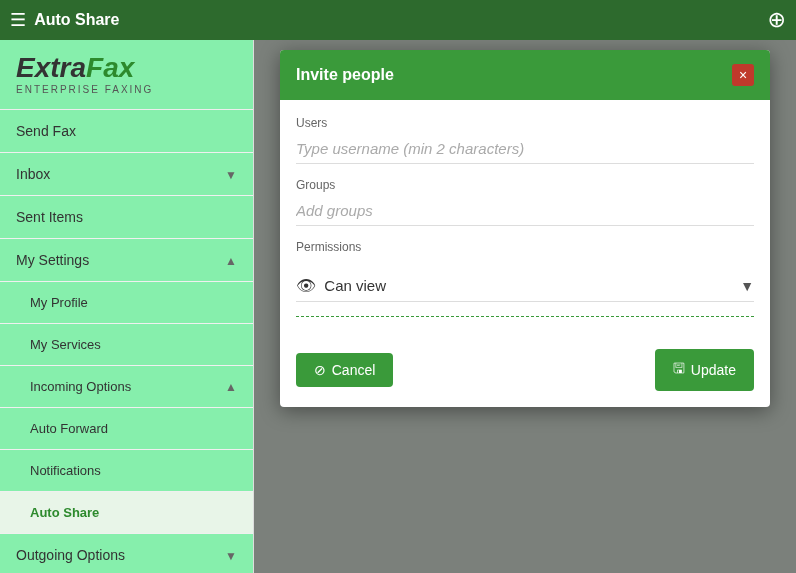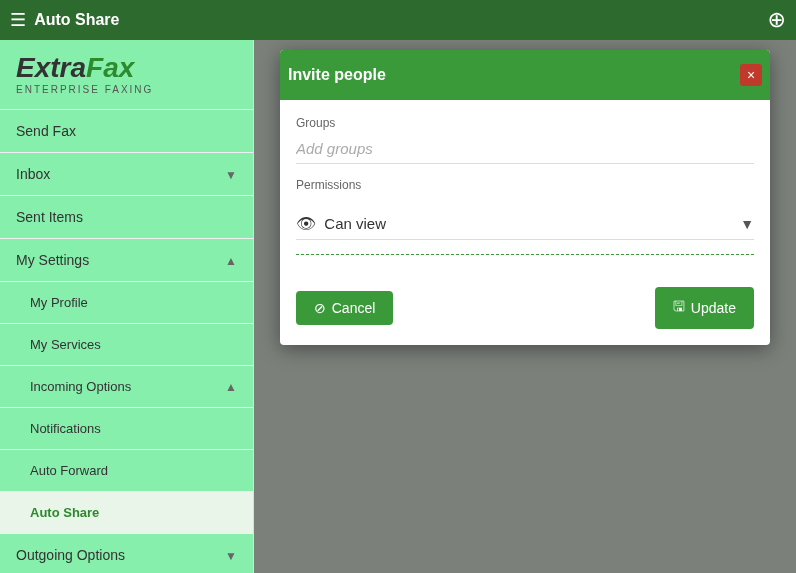--- a/index.html
+++ b/index.html
@@ -91,21 +91,21 @@
       background: #fff;
       border-radius: 4px;
       width: 490px;
       box-shadow: 0 4px 20px rgba(0,0,0,0.4);
       overflow: hidden;
     }
 
     .modal-header {
       background: #3a9a3a;
       color: white;
-      padding: 14px 8px;
+      padding: 14px 16px;
       display: flex;
       align-items: center;
       justify-content: space-between;
     }
     .modal-header .modal-title { font-size: 16px; font-weight: bold; }
     .modal-header .close-btn {
       background: #c0392b;
       color: white;
       border: none;
       border-radius: 3px;
@@ -248,24 +248,24 @@
           <span>My Profile</span>
         </div>
         <div class="nav-item sub">
           <span>My Services</span>
         </div>
         <div class="nav-item sub">
           <span>Incoming Options</span>
           <span class="chevron">▲</span>
         </div>
         <div class="nav-item sub">
+          <span>Auto Forward</span>
+        </div>
+        <div class="nav-item sub">
           <span>Notifications</span>
-        </div>
-        <div class="nav-item sub">
-          <span>Auto Forward</span>
         </div>
         <div class="nav-item active sub">
           <span>Auto Share</span>
         </div>
         <div class="nav-item">
           <span>Outgoing Options</span>
           <span class="chevron">▼</span>
         </div>
       </div>
   </div>
@@ -275,20 +275,24 @@
     <div class="modal-overlay">
       <div class="modal">
 
         <div class="modal-header">
           <span class="modal-title">Invite people</span>
           <button class="close-btn">×</button>
         </div>
 
         <div class="modal-body">
 
+          <div class="form-group">
+            <label>Users</label>
+            <input type="text" placeholder="Type username (min 2 characters)" style="">
+          </div>
 
           <div class="form-group">
             <label>Groups</label>
             <input type="text" placeholder="Add groups" style="">
           </div>
 
           <div class="permissions-group">
             <label>Permissions</label>
             <div class="permissions-select">
               <div class="perm-left">

